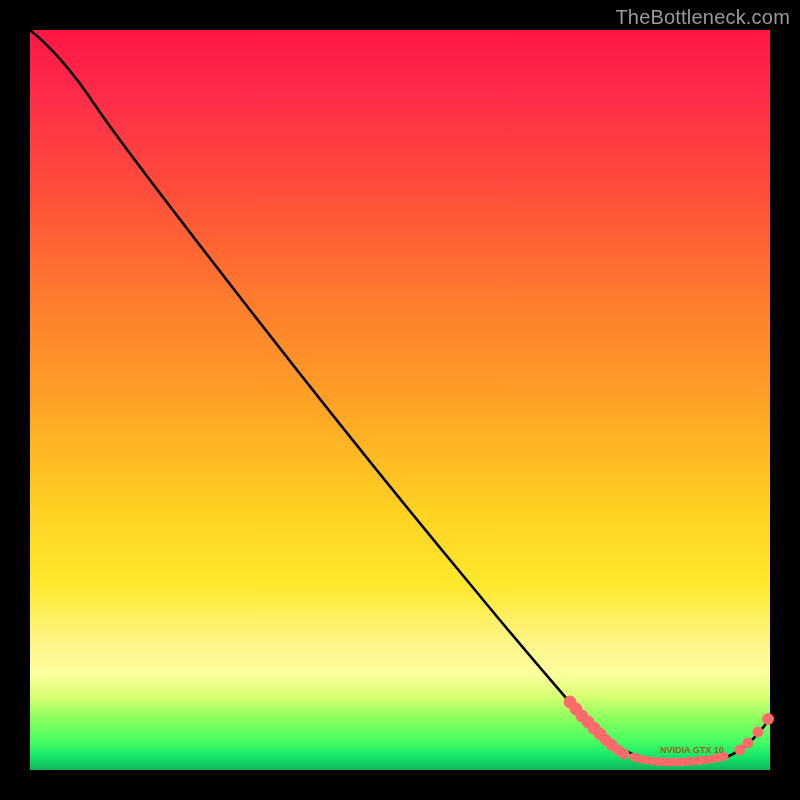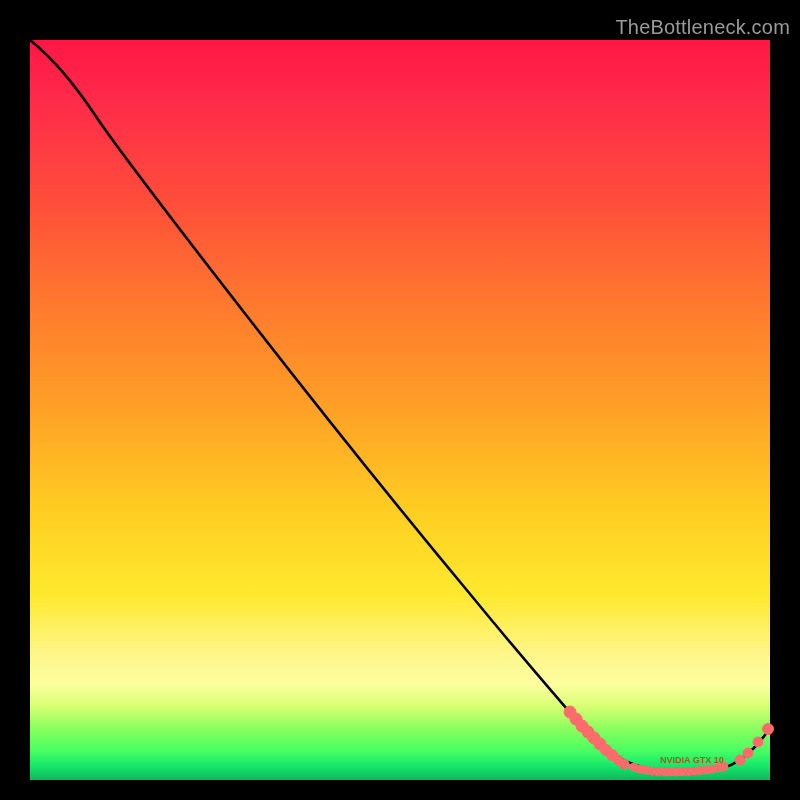--- a/index.html
+++ b/index.html
@@ -9,21 +9,20 @@
     height: 800px;
     background: #000;
     font-family: Arial, Helvetica, sans-serif;
     overflow: hidden;
   }
   .stage {
     position: relative;
     width: 800px;
     height: 576px;
     background: #000;
-    margin-top: 10px;
   }
   
   .plot {
     position: absolute;
     left: 30px;
     top: 30px;
     width: 740px;
     height: 740px;
     
     background: linear-gradient(

